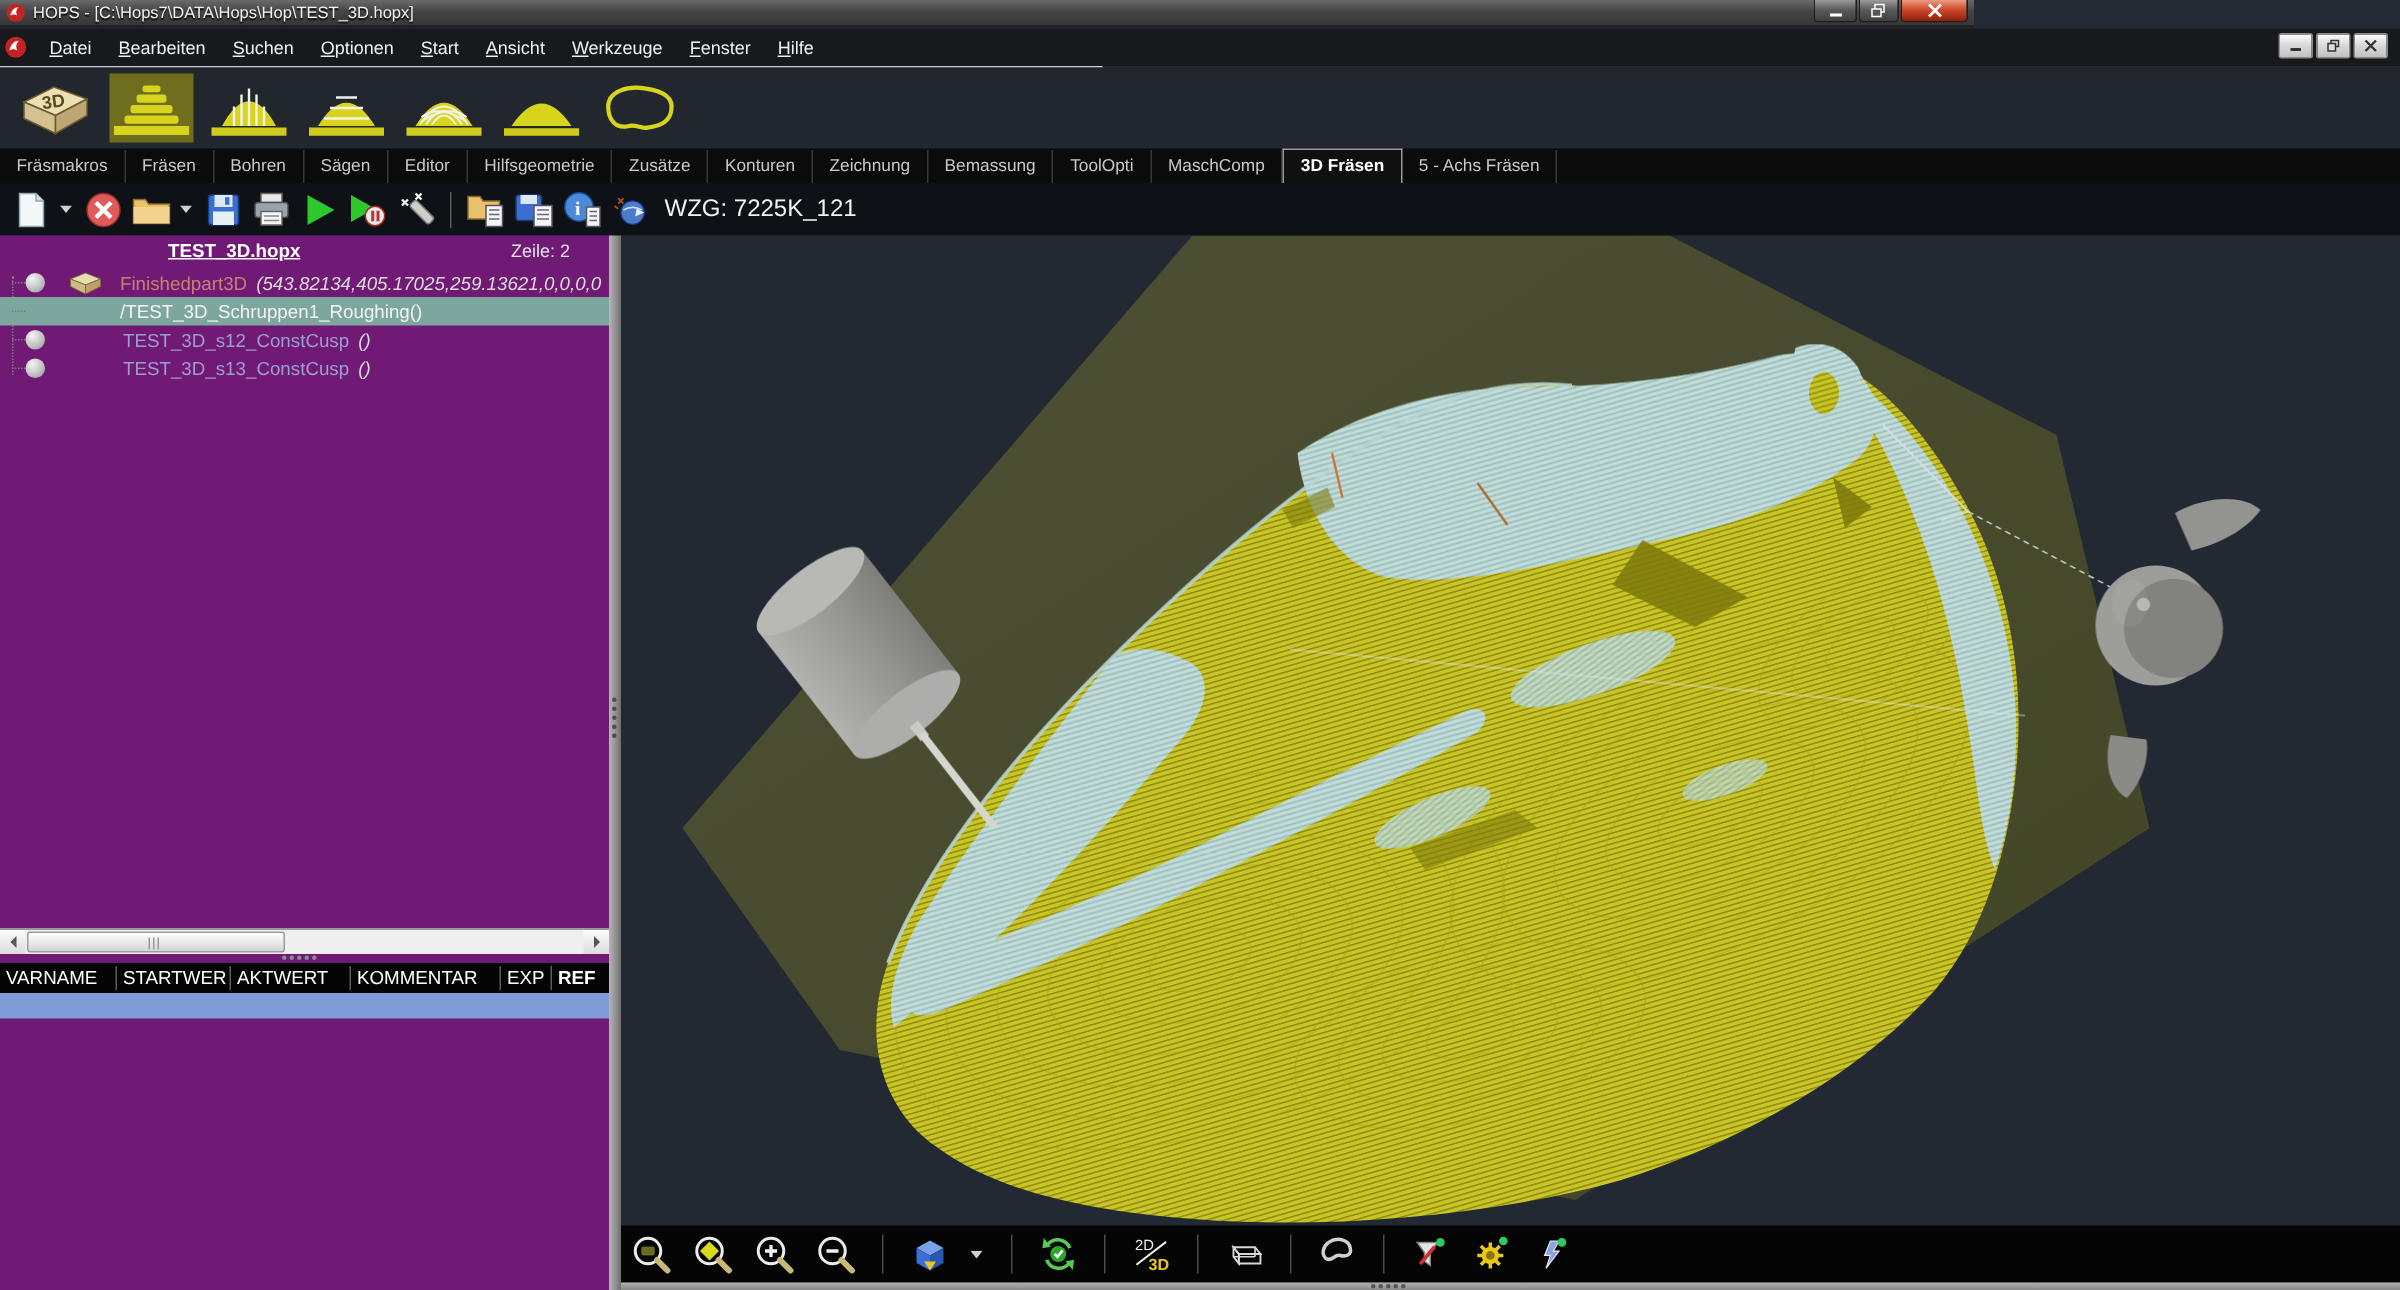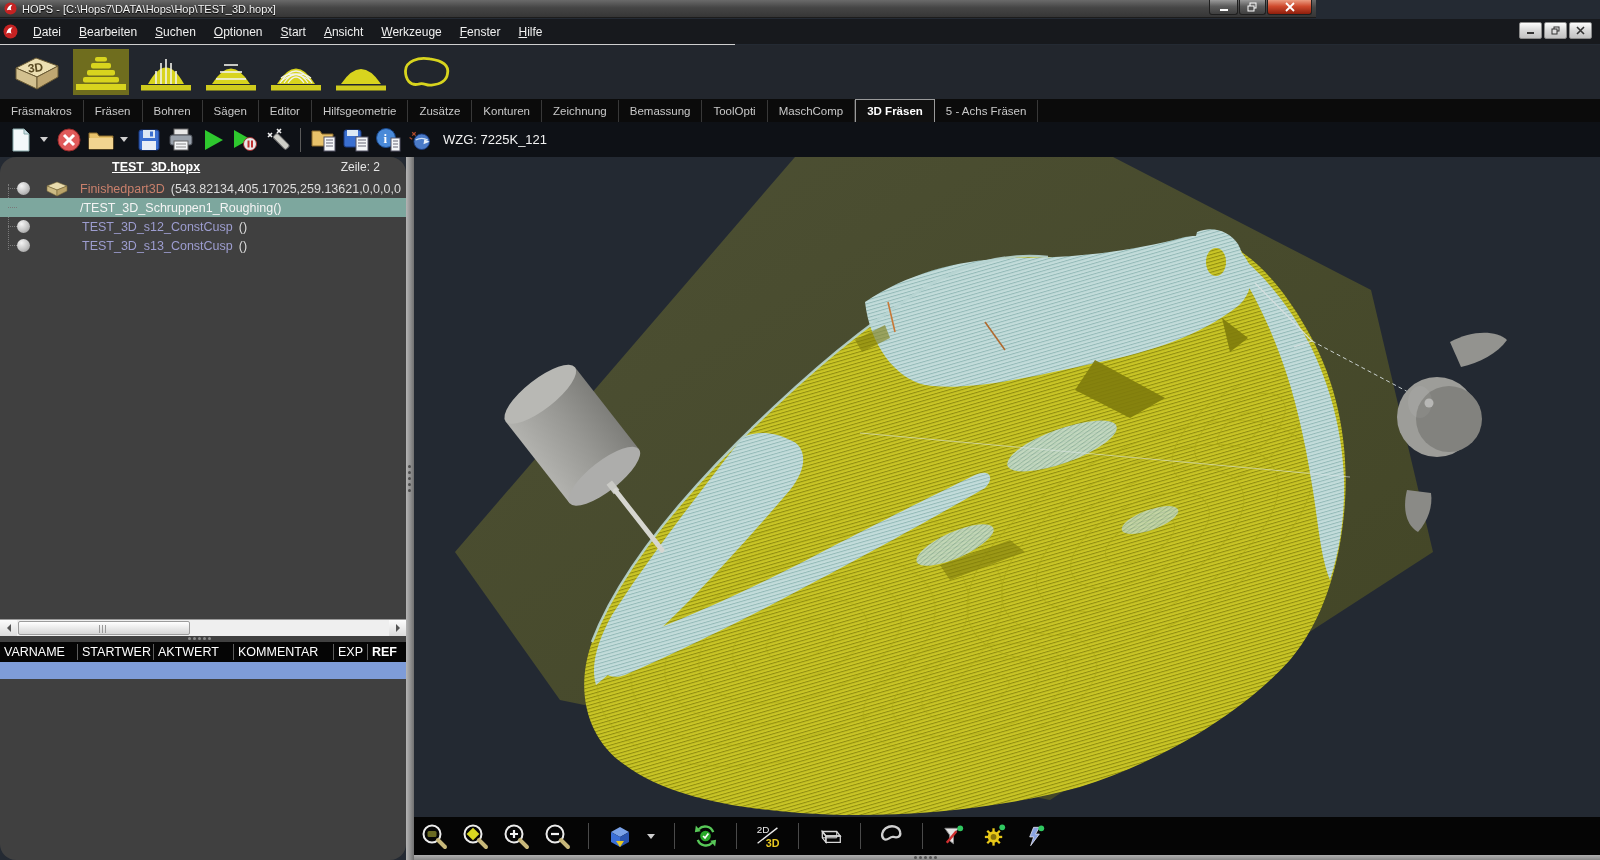--- a/index.html
+++ b/index.html
@@ -45,25 +45,25 @@
     padding:0 11px; border-right:1px solid #383838; cursor:default; white-space:nowrap; }
   .tab.active { color:#fff; font-weight:bold; background:#101010;
     border:1px solid #9a9a9a; border-bottom:none; height:23px; line-height:23px; }
 
   
   .toolbar2 { position:absolute; left:0; top:122px; width:1600px; height:35px;
     background:#0e1116; display:flex; align-items:center; padding-left:8px; gap:6px; }
   .ficon { width:26px; height:26px; display:flex; align-items:center; justify-content:center; }
   .fcaret { width:10px; height:26px; display:flex; align-items:center; }
   .fsep { width:1px; height:24px; background:#5a5a5a; margin:0 4px; }
-  .wzg-label { color:#f2f2f2; font-size:13px; margin-left:4px; }
+  .wzg-label { color:#f2f2f2; font-size:16px; margin-left:4px; }
 
   
   .main { position:absolute; left:0; top:157px; width:1600px; height:703px; display:flex; }
-  .left-panel { position:relative; width:406px; height:703px; background:#404040; overflow:hidden;border-radius:16px; }
+  .left-panel { position:relative; width:406px; height:703px; background:#701a75; overflow:hidden; }
   .vsplit { position:relative; width:8px; height:703px;
     background:linear-gradient(to right,#b5b5b5,#8d8d8d 60%,#6f6f6f); }
   .vsplit .dots { position:absolute; left:2px; top:305px; width:4px; }
   .vsplit .dots i { display:block; width:3px; height:3px; border-radius:50%;
     background:#4d4d4d; margin:3px 0; }
   .viewport { position:relative; width:1186px; height:703px; background:#232932; overflow:hidden; }
 
   
   .panel-header { position:relative; height:21px; }
   .file-name { position:absolute; left:112px; top:3px; color:#fff; font-size:12.5px;
@@ -76,21 +76,21 @@
     white-space:nowrap; overflow:hidden; font-size:12.5px; }
   .tree-row::before { content:''; position:absolute; left:8px; top:9px; width:9px;
     border-top:1px dotted #7a7a7a; }
   .tree-row.selected { background:#7da79e; }
   .bullet { width:13px; height:13px; border-radius:50%; margin-left:17px; flex:0 0 13px;
     background:radial-gradient(circle at 35% 30%, #f4f4f4, #c2c2c2 55%, #8d8d8d); }
   .pico { margin-left:14px; }
   .tlabel.part { color:#c9806c; margin-left:10px; }
   .tlabel.op { color:#9d9dd0; margin-left:52px; }
   .tlabel.selected-label { color:#f4f4f4; margin-left:80px; }
-  .targs { color:#dcdcdc; margin-left:6px; }
+  .targs { color:#dcdcdc; margin-left:6px;font-style:italic; }
 
   
   .hscroll { position:absolute; left:0; top:462px; width:406px; height:17px;
     background:#efefef; border-top:1px solid #9a9a9a; }
   .hs-btn { position:absolute; top:0; width:17px; height:16px;
     background:linear-gradient(#fcfcfc,#dcdcdc); display:flex; align-items:center; justify-content:center; }
   .hs-btn.left { left:0; } .hs-btn.right { right:0; }
   .tri-l { width:0; height:0; border:4px solid transparent; border-right-color:#555; border-left:none; }
   .tri-r { width:0; height:0; border:4px solid transparent; border-left-color:#555; border-right:none; }
   .hs-thumb { position:absolute; left:18px; top:1px; width:172px; height:14px;

